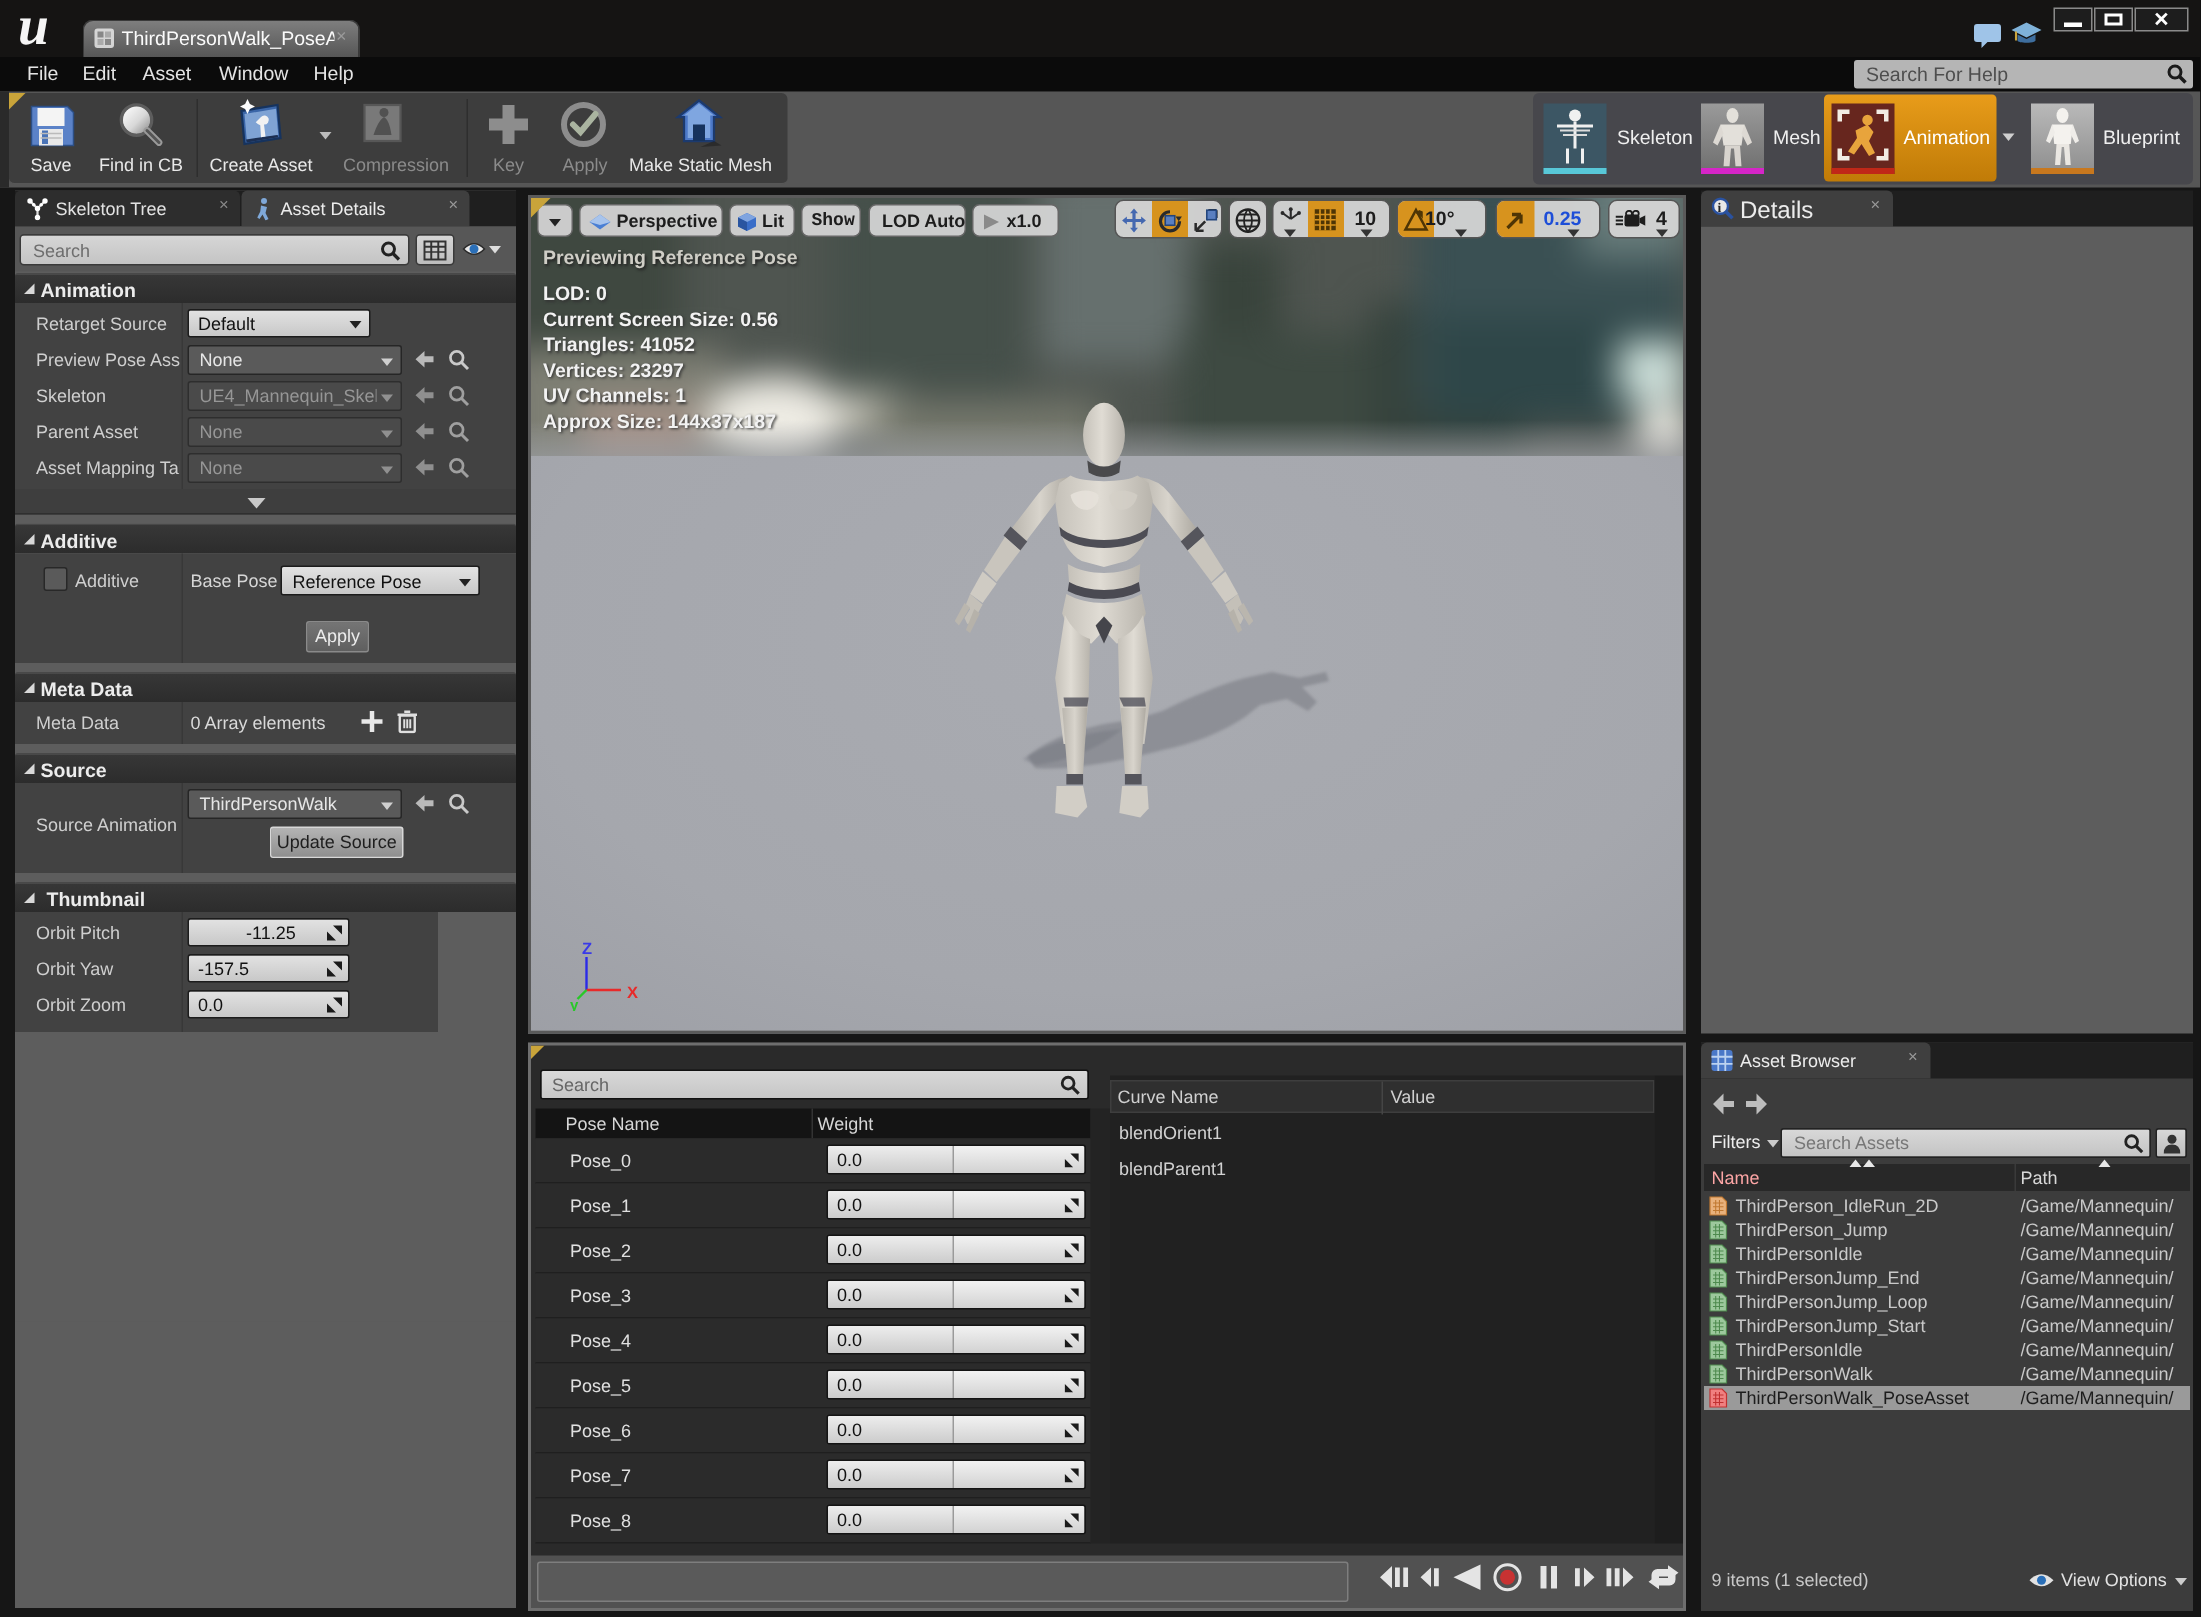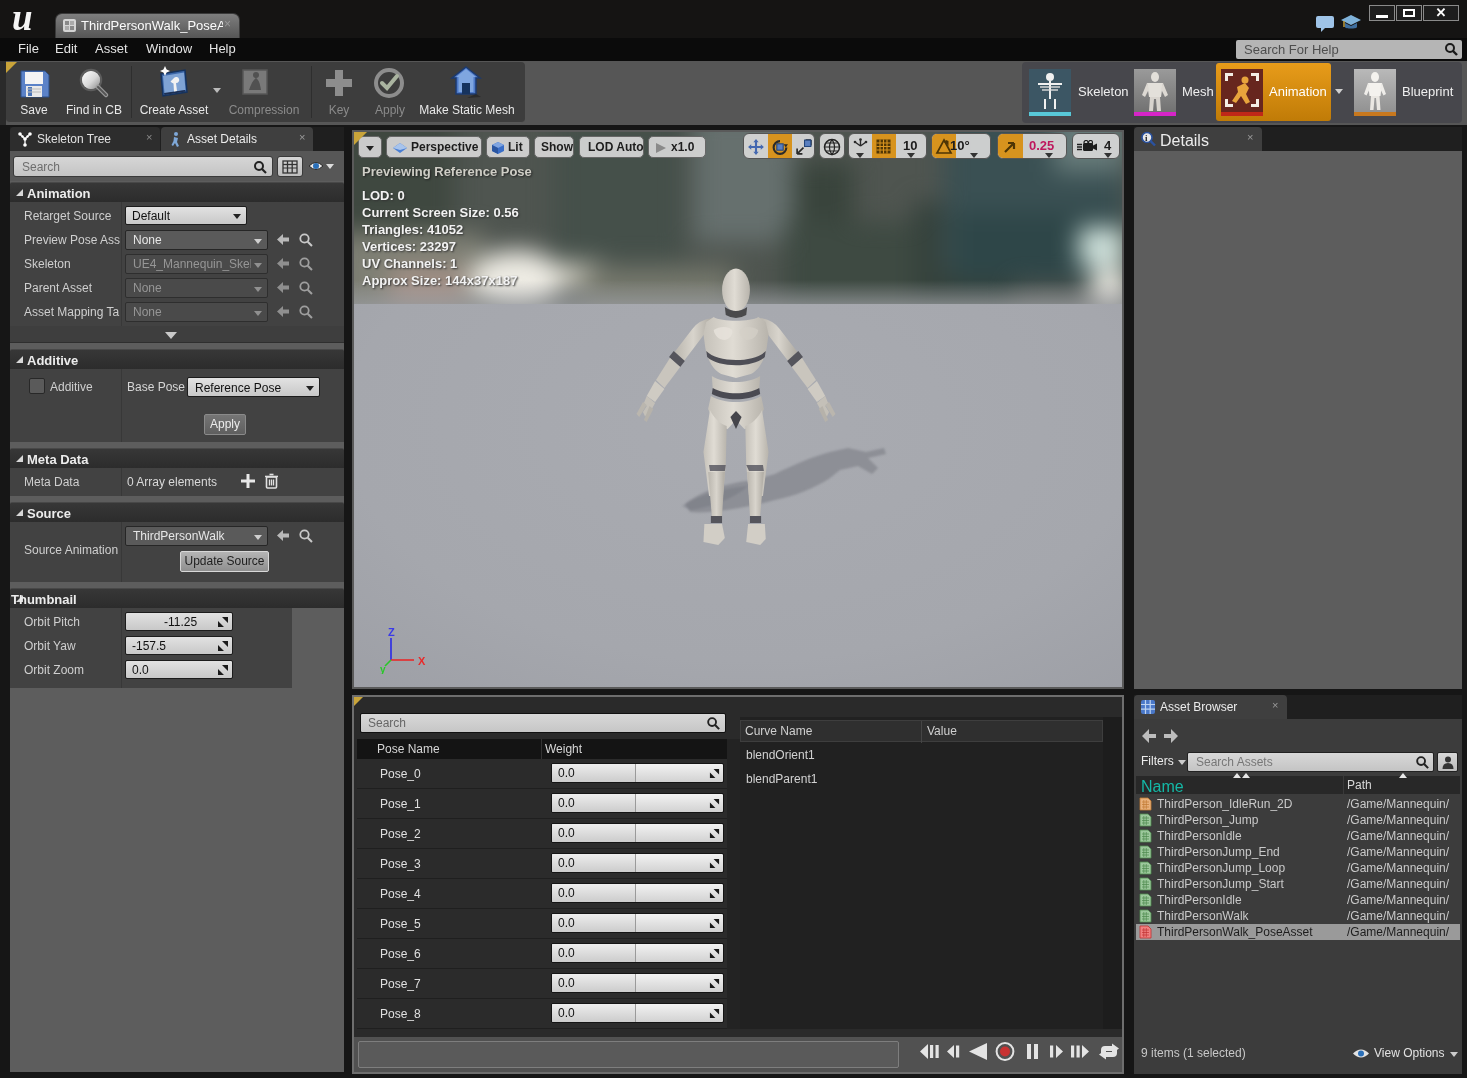--- a/index.html
+++ b/index.html
@@ -362,21 +362,21 @@
           </svg>
       <svg class="ab" style="left:288px;top:6px;" width="16" height="16" viewBox="0 0 16 16">
             <circle cx="6.5" cy="6.5" r="4.2" fill="none" stroke="#c9c9c9" stroke-width="1.8"></circle>
             <line x1="9.7" y1="9.7" x2="14" y2="14" stroke="#c9c9c9" stroke-width="2"></line>
           </svg>
       <div class="ab" style="left:170px;top:29px;width:89px;height:21px;background:linear-gradient(#b4b4b4,#8f8f8f);border:1px solid #d8d8d8;border-radius:2px;color:#1e1e1e;font-size:12px;text-align:center;line-height:19px;">Update Source</div>
     </div>
 
     <div class="ab sechdr" style="left:0;top:407px;width:334px;height:20px;">
       <div class="tri-exp" style="position:absolute;left:6px;top:6px;"></div>
-      <div class="ab hdrtxt" style="left:1px;top:3px;">Thumbnail</div>
+      <div class="ab hdrtxt" style="left:21px;top:3px;">Thumbnail</div>
     </div>
     <div class="ab" style="left:0;top:427px;width:282px;height:80px;background:#424242;">
       <div class="ab" style="left:111px;top:0;width:1px;height:80px;background:#383838;"></div>
       <div class="ab txt" style="left:14px;top:7px;">Orbit Pitch</div>
       <div class="ab lightbox" style="left:115px;top:4px;width:108px;height:19px;">
         <div class="ab" style="left:6px;top:2px;font-size:12px;margin-left:32px;">-11.25</div>
         <svg style="position:absolute;right:3px;top:3px;" width="12" height="12" viewBox="0 0 12 12">
               <path d="M11 1 v6 l-6 -6 Z M1 11 h6 l-6 -6 Z" fill="#1a1a1a"></path>
             </svg>
       </div>
@@ -499,21 +499,21 @@
   </div>
   <div class="ab" style="left:132px;top:4px;width:44px;height:22px;background:rgba(215,215,215,0.92);border-radius:5px;border:1px solid #666;">
     <svg style="position:absolute;left:4px;top:4px;" width="14" height="14" viewBox="0 0 14 14">
           <path d="M7 1 L13 4 V10 L7 13 L1 10 V4 Z" fill="#3a6ec8"></path>
           <path d="M7 1 L13 4 L7 7 L1 4 Z" fill="#7fa4e0"></path>
           <path d="M7 7 V13 L1 10 V4 Z" fill="#2a55a0"></path>
         </svg>
     <div class="ab" style="left:21px;top:3px;font-size:12px;font-weight:bold;color:#1d1d1d;">Lit</div>
   </div>
   <div class="ab" style="left:180px;top:4px;width:40px;height:22px;background:rgba(215,215,215,0.92);border-radius:5px;border:1px solid #666;">
-    <div class="ab" style="left:6px;top:3px;font-size:12px;font-weight:bold;color:#1d1d1d;">Show</div>
+    <div class="ab" style="left:6px;top:3px;font-size:12px;font-weight:bold;color:#1d1d1d;font-family:Liberation Mono, monospace;">Show</div>
   </div>
   <div class="ab" style="left:225px;top:4px;width:65px;height:22px;background:rgba(215,215,215,0.92);border-radius:5px;border:1px solid #666;">
     <div class="ab" style="left:8px;top:3px;font-size:12px;font-weight:bold;color:#1d1d1d;text-align:right;">LOD Auto</div>
   </div>
   <div class="ab" style="left:294px;top:4px;width:58px;height:22px;background:rgba(215,215,215,0.92);border-radius:5px;border:1px solid #666;">
     <svg style="position:absolute;left:5px;top:5px;" width="13" height="12" viewBox="0 0 13 12">
           <path d="M2 1 L12 6 L2 11 Z" fill="#8a8a8a"></path>
         </svg>
     <div class="ab" style="left:22px;top:3px;font-size:12px;font-weight:bold;color:#1d1d1d;">x1.0</div>
   </div>
@@ -565,21 +565,21 @@
     </div>
     <div class="ab" style="left:18px;top:4px;font-size:13px;font-weight:bold;color:#1d1d1d;">10°</div>
     <div class="caret" style="position:absolute;left:38px;top:19px;border-top-color:#333;"></div>
   </div>
   <div class="ab" style="left:643px;top:1px;width:70px;height:26px;background:rgba(214,214,214,0.94);border-radius:6px;border:1px solid #555;overflow:hidden;">
     <div class="ab" style="left:0;top:0;width:25px;height:26px;background:#d7931e;">
       <svg style="position:absolute;left:5px;top:5px;" width="15" height="15" viewBox="0 0 15 15">
         <path d="M2 13 L11 4 M11 4 h-6 M11 4 v6" stroke="#4e3505" stroke-width="2.2" fill="none"></path>
       </svg>
     </div>
-    <div class="ab" style="left:31px;top:4px;font-size:13px;font-weight:bold;color:#be185d;">0.25</div>
+    <div class="ab" style="left:31px;top:4px;font-size:13px;font-weight:bold;color:#1d4ed8;">0.25</div>
     <div class="caret" style="position:absolute;left:47px;top:19px;border-top-color:#333;"></div>
   </div>
   <div class="ab" style="left:718px;top:1px;width:48px;height:26px;background:rgba(214,214,214,0.94);border-radius:6px;border:1px solid #555;overflow:hidden;">
     <svg style="position:absolute;left:4px;top:6px;" width="20" height="15" viewBox="0 0 20 15">
       <rect x="6" y="3" width="10" height="8" rx="1.5" fill="#1d1d1d"></rect>
       <path d="M16 5.5 L20 3.5 v7 L16 8.5 Z" fill="#1d1d1d"></path>
       <circle cx="9" cy="2.5" r="2" fill="none" stroke="#1d1d1d" stroke-width="1.2"></circle>
       <circle cx="13.5" cy="2.5" r="2" fill="none" stroke="#1d1d1d" stroke-width="1.2"></circle>
       <path d="M0 4.5 h5 M0 7 h5 M0 9.5 h5" stroke="#1d1d1d" stroke-width="1.3"></path>
     </svg>
@@ -788,21 +788,21 @@
         </svg>
   </div>
   <div class="ab" style="left:303px;top:57px;width:21px;height:20px;background:linear-gradient(#d8d8d8,#bdbdbd);border:1px solid #222;border-radius:2px;">
     <svg style="position:absolute;left:3px;top:2px;" width="14" height="15" viewBox="0 0 14 15">
       <circle cx="7" cy="4.5" r="3" fill="#333"></circle>
       <path d="M1.5 14 q0 -6 5.5 -6 q5.5 0 5.5 6 Z" fill="#333"></path>
     </svg>
   </div>
 
   <div class="ab" style="left:2px;top:81px;width:324px;height:18px;background:#282828;">
-    <div class="ab" style="left:5px;top:2px;color:#14b8a6;font-size:16px;">Name</div>
+    <div class="ab" style="left:5px;top:2px;color:#fca5a5;font-size:12px;">Name</div>
     <div class="ab" style="left:211px;top:2px;color:#d8d8d8;font-size:12px;">Path</div>
     <div class="ab" style="left:207px;top:0;width:1px;height:18px;background:#3a3a3a;"></div>
     <svg style="position:absolute;left:96px;top:-4px;" width="22" height="8" viewBox="0 0 22 8">
           <path d="M5 1 L9 6 H1 Z M14 1 L18 6 H10 Z" fill="#e8e8e8"></path>
         </svg>
     <svg style="position:absolute;left:262px;top:-4px;" width="10" height="8" viewBox="0 0 10 8">
           <path d="M5 1 L9 6 H1 Z" fill="#e8e8e8"></path>
         </svg>
   </div>
 

